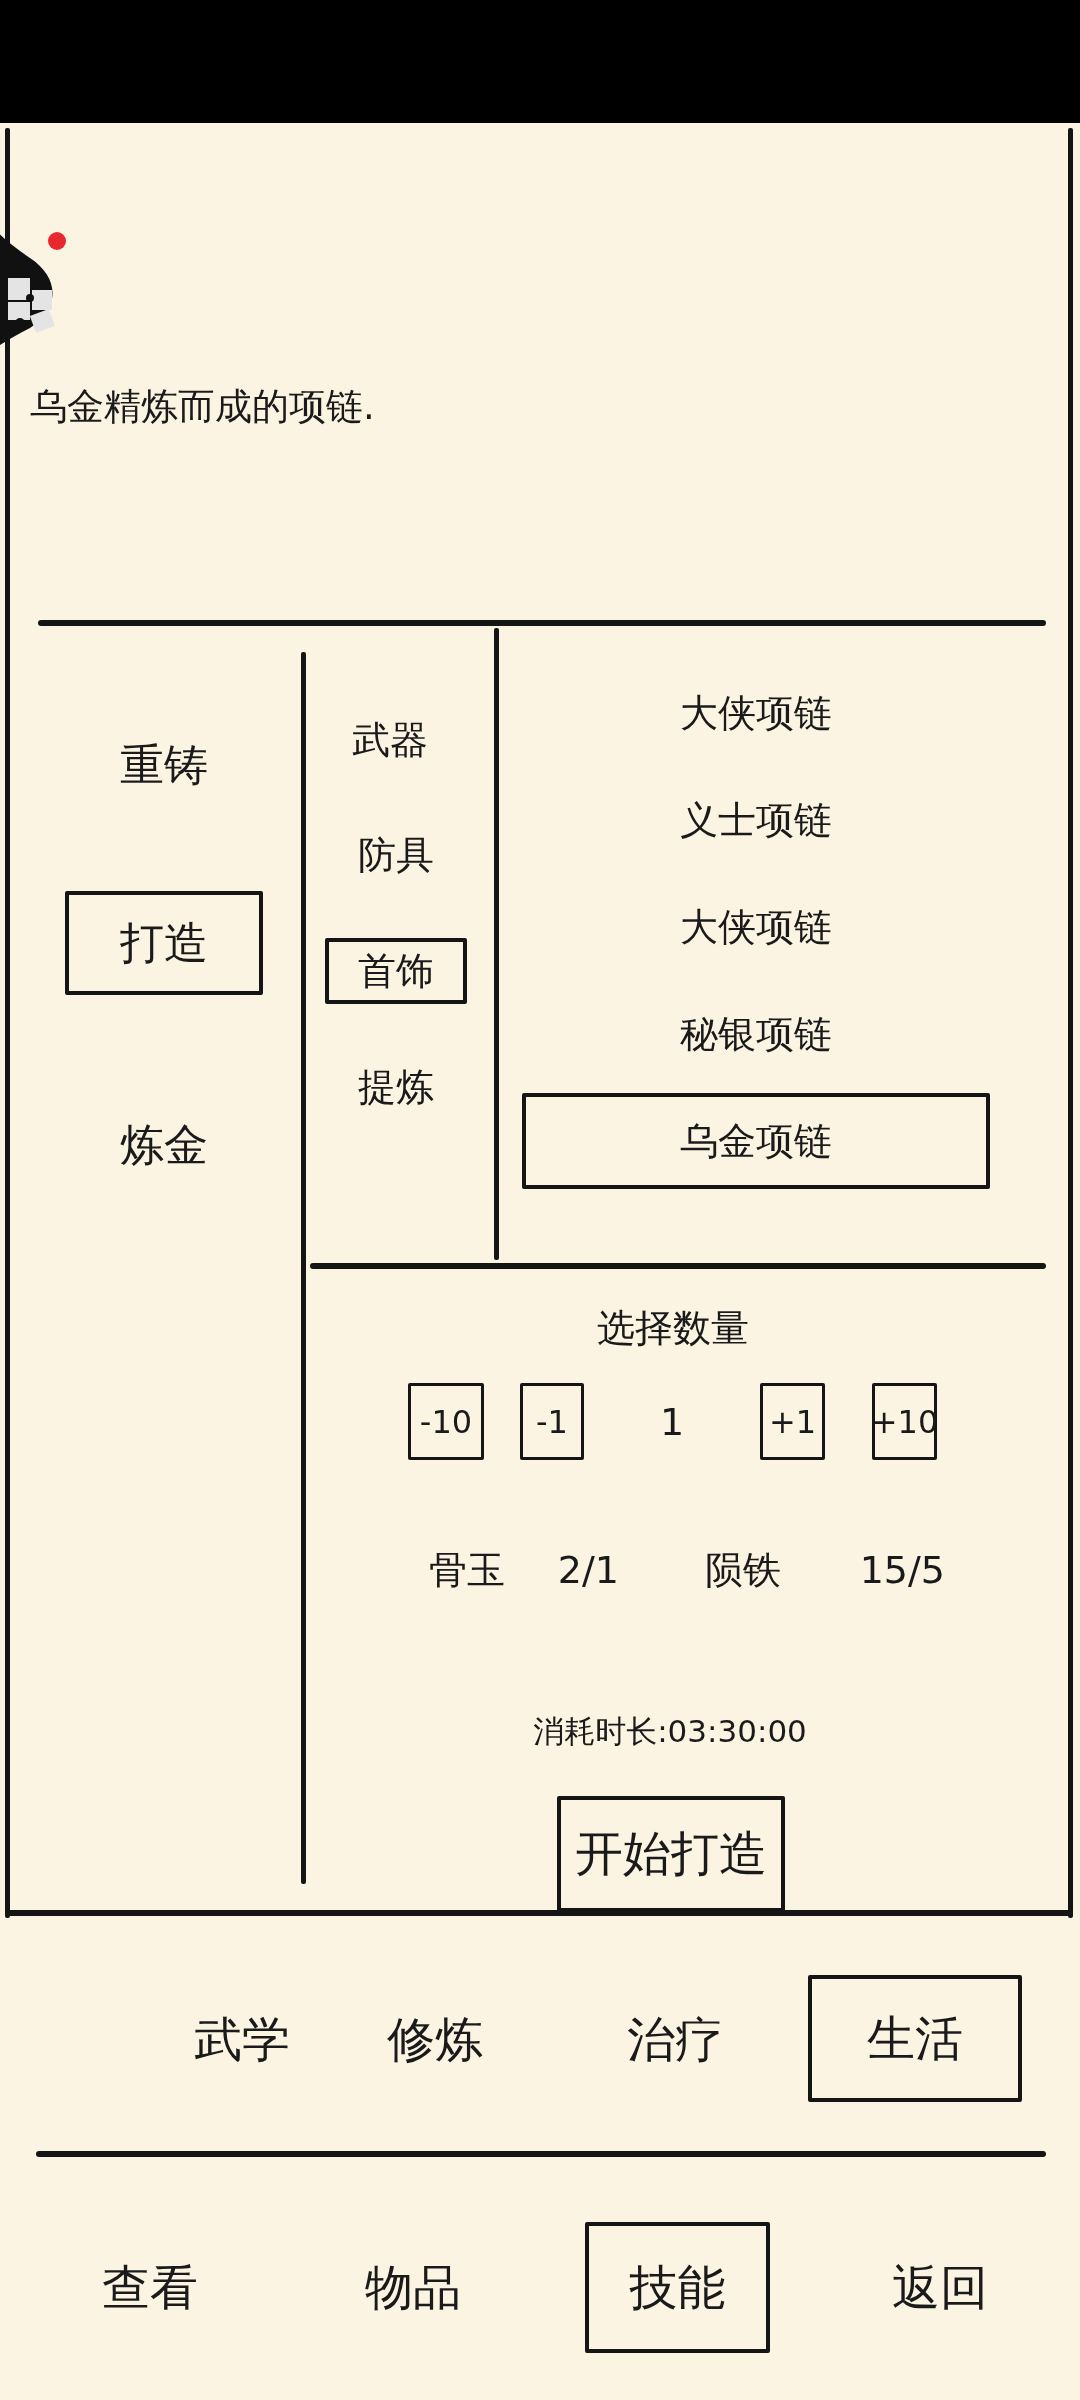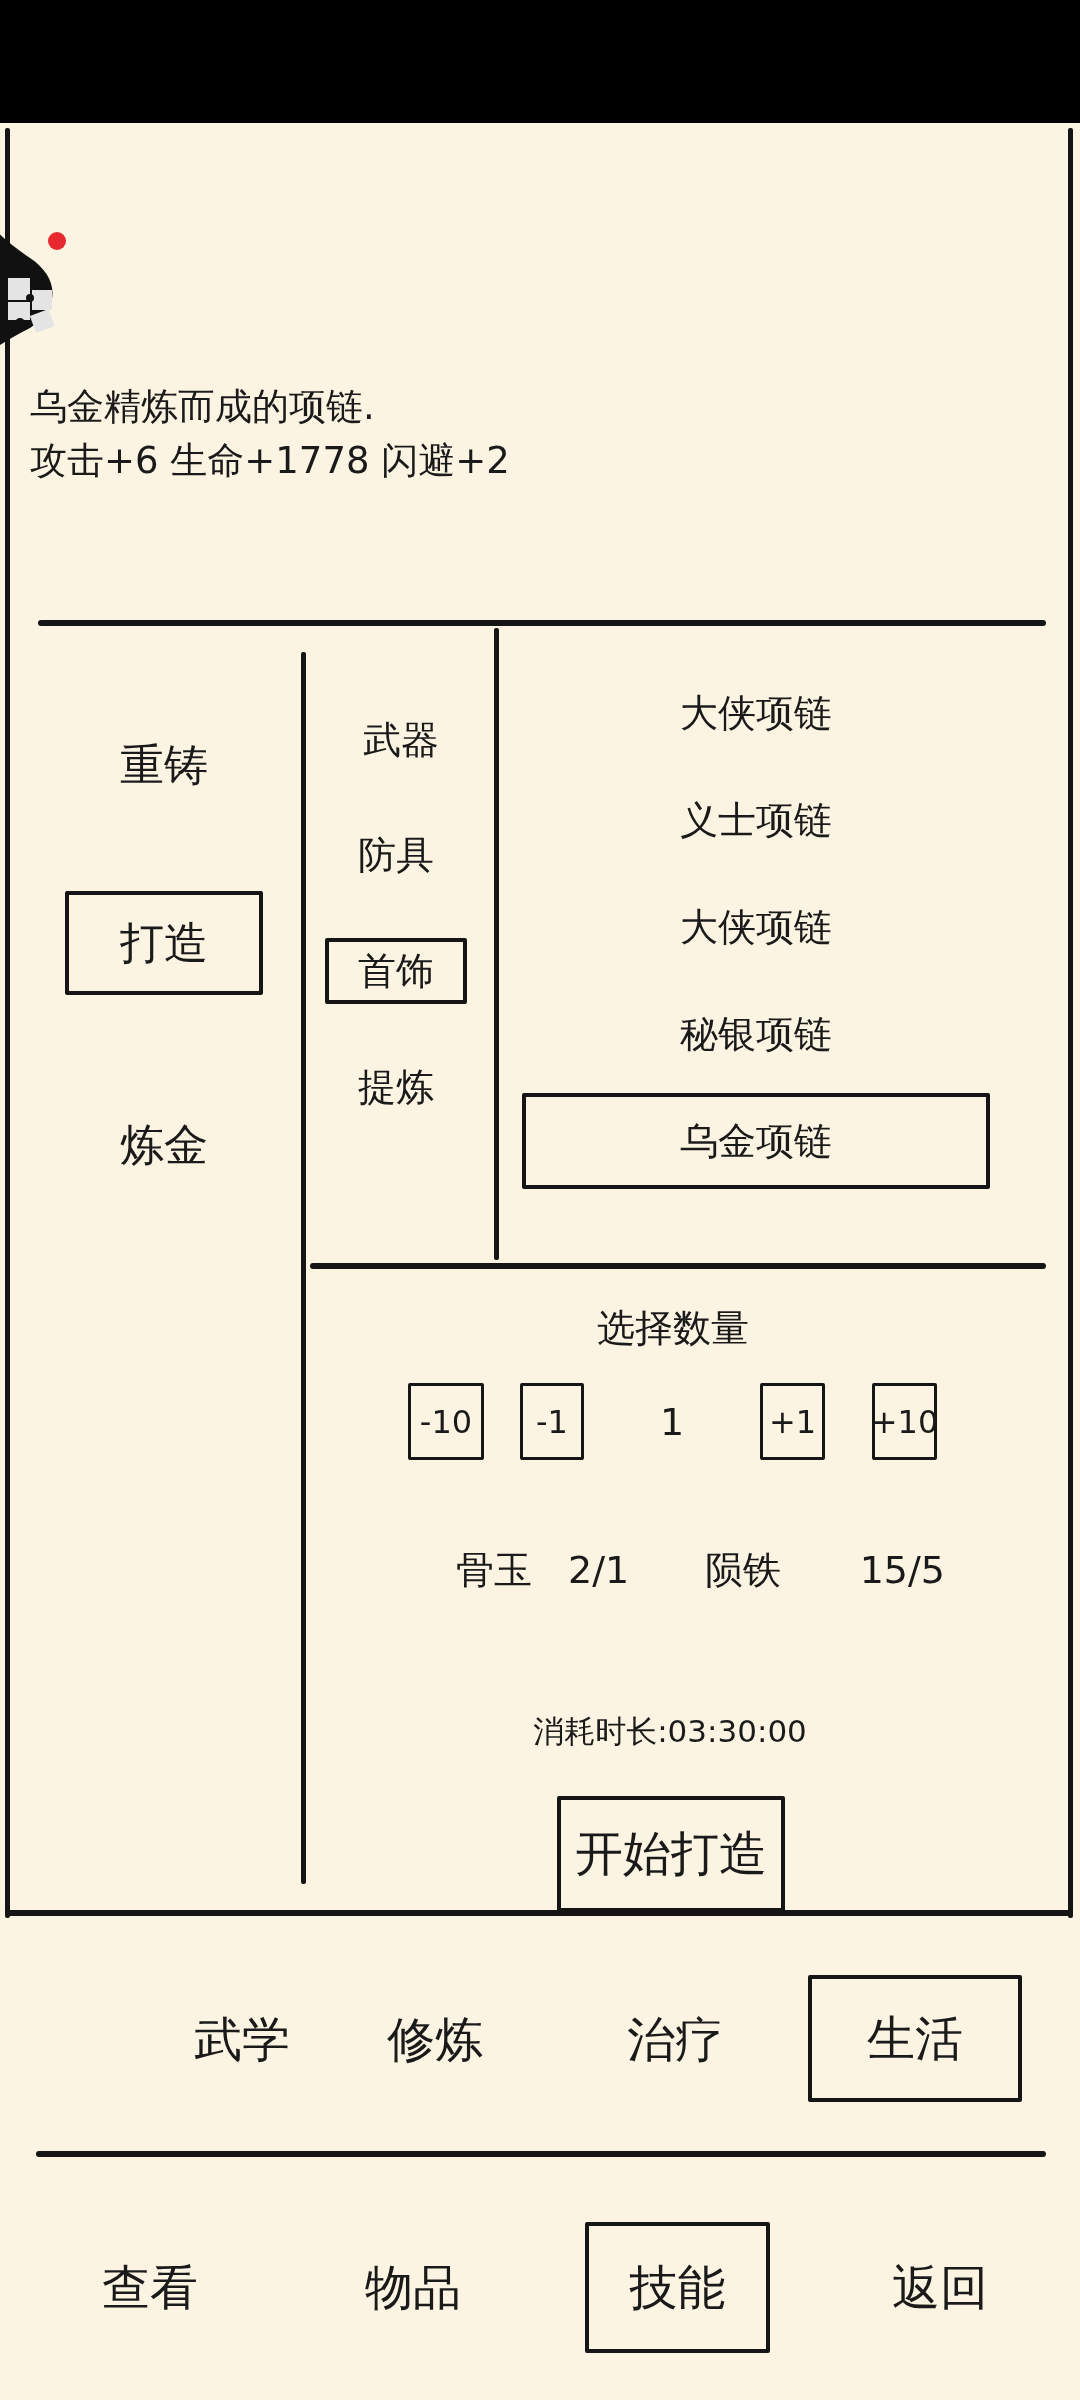--- a/index.html
+++ b/index.html
@@ -47,40 +47,39 @@
     <rect x="48" y="124" width="22" height="18"></rect>
     <rect x="72" y="134" width="20" height="18" transform="rotate(-20 82 142)"></rect>
     <circle cx="60" cy="145" r="5" fill="#111"></circle>
     <circle cx="70" cy="120" r="4" fill="#111"></circle>
   </g>
 </svg>
 <div class="abs red-dot"></div>
 
 <div class="abs desc">
   <div>乌金精炼而成的项链.</div>
-  <div>攻击+6 生命+1778 闪避+2</div>
 </div>
 
 <div class="abs hline" style="left:38px;top:620px;width:1008px;"></div>
 
 <div class="abs vline" style="left:301px;top:652px;height:1232px;"></div>
 <div class="abs vline" style="left:494px;top:628px;height:632px;"></div>
 <div class="abs hline" style="left:310px;top:1263px;width:736px;"></div>
 
 <div class="abs txt t42" style="left:65px;top:725px;width:198px;height:80px;">
   <span>重铸</span>
 </div>
 <div class="abs box t42" style="left:65px;top:891px;width:198px;height:104px;justify-content:center;">
   <span>打造</span>
 </div>
 <div class="abs txt t42" style="left:65px;top:1105px;width:198px;height:80px;">
   <span>炼金</span>
 </div>
 
-<div class="abs txt t38" style="left:330px;top:705px;width:142px;height:70px;">
+<div class="abs txt t38" style="left:319px;top:705px;width:142px;height:70px;">
   <span>武器</span>
 </div>
 <div class="abs txt t38" style="left:325px;top:820px;width:142px;height:70px;">
   <span>防具</span>
 </div>
 <div class="abs box t38" style="left:325px;top:938px;width:142px;height:66px;">
   <span>首饰</span>
 </div>
 <div class="abs txt t38" style="left:325px;top:1052px;width:142px;height:70px;">
   <span>提炼</span>
@@ -112,21 +111,21 @@
   <span>-1</span>
 </div>
 <div class="abs txt t38" style="left:632px;top:1383px;width:80px;height:77px;">1</div>
 <div class="abs box t32" style="left:760px;top:1383px;width:65px;height:77px;border-width:3px;">
   <span>+1</span>
 </div>
 <div class="abs box t32" style="left:872px;top:1383px;width:65px;height:77px;border-width:3px;">
   <span>+10</span>
 </div>
 
-<div class="abs txt t38" style="left:456px;top:1540px;width:190px;height:60px;justify-content:flex-start;">
+<div class="abs txt t38" style="left:429px;top:1540px;width:190px;height:60px;justify-content:space-between;">
   <span>骨玉</span>
   <span style="margin-left:36px;">2/1</span>
 </div>
 <div class="abs txt t38" style="left:705px;top:1540px;width:240px;height:60px;justify-content:space-between;">
   <span>陨铁</span>
   <span style="margin-left:36px;">15/5</span>
 </div>
 
 <div class="abs txt" style="left:520px;top:1710px;width:300px;height:44px;font-size:31px;">消耗时长:03:30:00</div>
 

